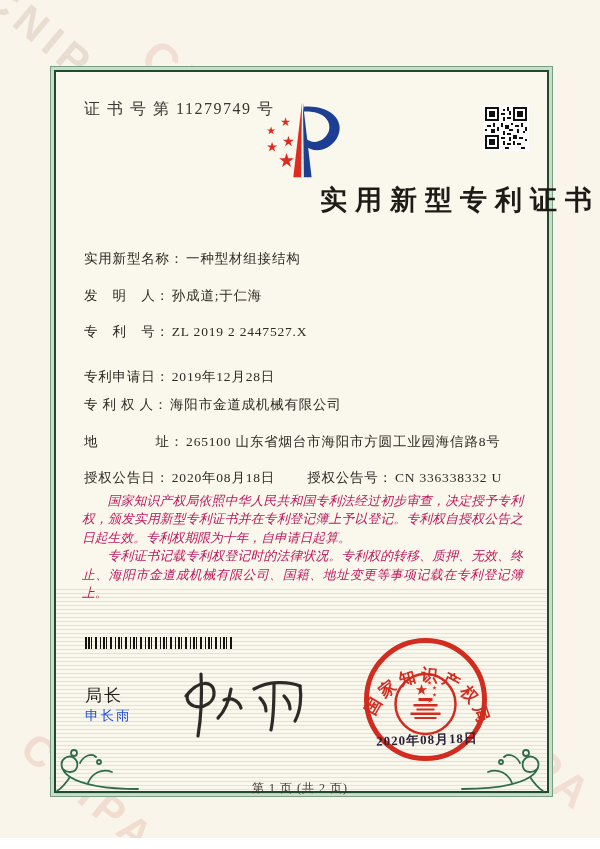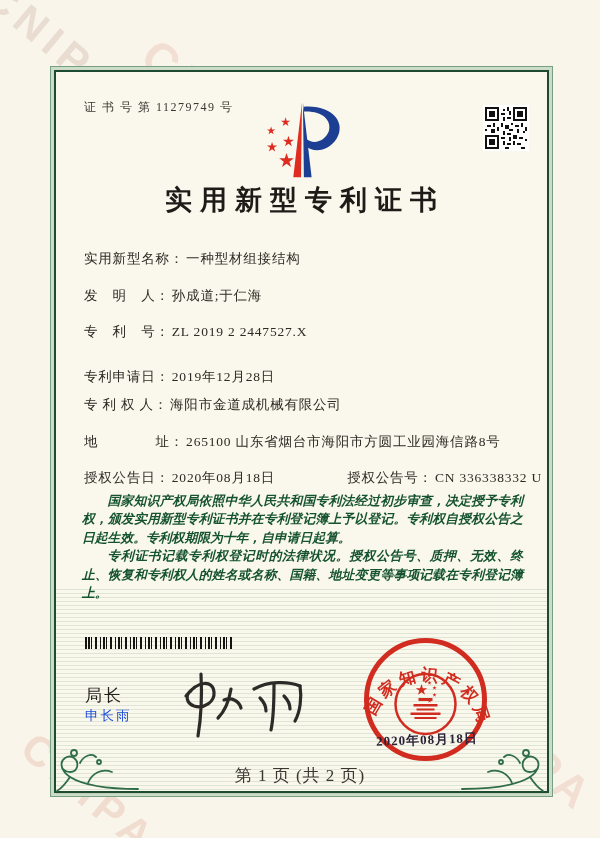--- a/index.html
+++ b/index.html
@@ -22,49 +22,49 @@
   .frame{position:absolute;left:50px;top:66px;width:503px;height:731px;box-sizing:border-box;
          border:1px solid #76a083;background:#ccdcc6;padding:3px;}
   .frame-inner{width:100%;height:100%;box-sizing:border-box;border:2px solid #1d4a31;background:#faf7ec;}
   .guilloche{position:absolute;left:56px;top:588px;width:491px;height:206px;
       background:repeating-linear-gradient(0deg,rgba(122,164,124,.22) 0 1px,rgba(0,0,0,0) 1px 4px);
       pointer-events:none;}
   .flourish{position:absolute;bottom:54px;width:86px;height:52px;}
   .flourish.left{left:54px;}
   .flourish.right{right:54px;transform:scaleX(-1);}
   
-  .cert-no{position:absolute;left:84px;top:99px;font-size:12px;letter-spacing:1.5px;color:#3a3631;}
+  .cert-no{position:absolute;left:84px;top:99px;font-size:16px;letter-spacing:1.5px;color:#3a3631;}
   .logo{position:absolute;left:246px;top:99px;width:110px;height:82px;}
   .qr{position:absolute;left:483px;top:105px;width:46px;height:46px;background:#fff;padding:2px;box-sizing:border-box;}
-  .title{position:absolute;left:0;top:182px;width:100%;text-align:center;
+  .title{position:absolute;left:0;top:182px;width:100%;text-align:right;
          font-size:27px;font-weight:bold;letter-spacing:8px;padding-left:10px;box-sizing:border-box;color:#1d1a17;font-family:Liberation Serif, serif;}
   
   .fields{position:absolute;left:84px;top:250px;width:440px;font-size:13.5px;letter-spacing:.8px;color:#2e2a25;}
   .frow{position:absolute;left:0;white-space:nowrap;}
   .frow .lab{margin-right:2px;}
-  .pair2{margin-left:72px;}
+  .pair2{margin-left:32px;}
   
   .paras{position:absolute;left:82px;top:492px;width:441px;font-size:12.8px;line-height:18.4px;
-         text-align:justify;font-style:italic;color:#14532d;font-weight:bold;}
+         text-align:justify;font-style:italic;color:#be185d;}
   .paras p{margin:0;text-indent:2em;}
   
   .barcode{position:absolute;left:85px;top:637px;width:150px;height:12px;background:
      repeating-linear-gradient(90deg,#15130f 0 1.5px,rgba(0,0,0,0) 1.5px 3px,#15130f 3px 5.5px,
      rgba(0,0,0,0) 5.5px 6.5px,#15130f 6.5px 7.5px,rgba(0,0,0,0) 7.5px 10.5px,#15130f 10.5px 12px,
      rgba(0,0,0,0) 12px 15px);}
   
   .officer-title{position:absolute;left:85px;top:684px;font-size:17px;letter-spacing:2px;color:#26231f;}
   .officer-name{position:absolute;left:85px;top:707px;font-size:13.5px;letter-spacing:2px;color:#1d4ed8;}
   .signature{position:absolute;left:168px;top:668px;width:148px;height:74px;}
   
   .seal{position:absolute;left:360px;top:634px;width:131px;height:131px;}
   .seal-date{position:absolute;left:368px;top:731px;width:118px;text-align:center;
      font-size:13px;letter-spacing:1px;color:#2a2238;transform:rotate(-2deg);font-weight:bold;}
   
-  .page-info{position:absolute;left:0;top:764px;width:100%;text-align:center;font-size:17px;
+  .page-info{position:absolute;left:0;top:780px;width:100%;text-align:center;font-size:12px;
      letter-spacing:1px;color:#3a3631;}
   .cont-note{position:absolute;left:0;top:804px;width:100%;text-align:center;font-size:13px;
      font-style:italic;letter-spacing:2px;color:#2c2823;}
 </style>
 </head>
 <body>
 
 <div class="page">
 
   <span class="wm wm1">CNIPA</span>
@@ -181,21 +181,21 @@
     <div class="frow" style="top:183px">
       <span class="lab">地　　　　址：</span><span>265100  山东省烟台市海阳市方圆工业园海信路8号</span>
     </div>
     <div class="frow" style="top:219px">
       <span class="lab">授权公告日：</span><span>2020年08月18日</span><span class="lab pair2">授权公告号：</span><span>CN 336338332 U</span>
     </div>
   </div>
 
   <div class="paras">
     <p>国家知识产权局依照中华人民共和国专利法经过初步审查，决定授予专利权，颁发实用新型专利证书并在专利登记簿上予以登记。专利权自授权公告之日起生效。专利权期限为十年，自申请日起算。</p>
-    <p>专利证书记载专利权登记时的法律状况。授权公告号、质押、无效、终止、恢复和专利权人的姓名或名称、国籍、地址变更等事项记载在专利登记簿上。</p>
+    <p>专利证书记载专利权登记时的法律状况。专利权的转移、质押、无效、终止、海阳市金道成机械有限公司、国籍、地址变更等事项记载在专利登记簿上。</p>
   </div>
 
   <div class="barcode"></div>
 
   <div class="officer-title">局长</div>
   <div class="officer-name">申长雨</div>
   <svg class="signature" viewBox="0 0 148 74">
     <g stroke="#1c1a18" stroke-width="3.2" fill="none" stroke-linecap="round" opacity="0.92">
       <path d="M18,28 C30,12 45,12 46,24 C47,34 36,41 26,38 C18,35 17,27 23,23"></path>
       <path d="M33,6 C34,25 33,50 30,68"></path>

